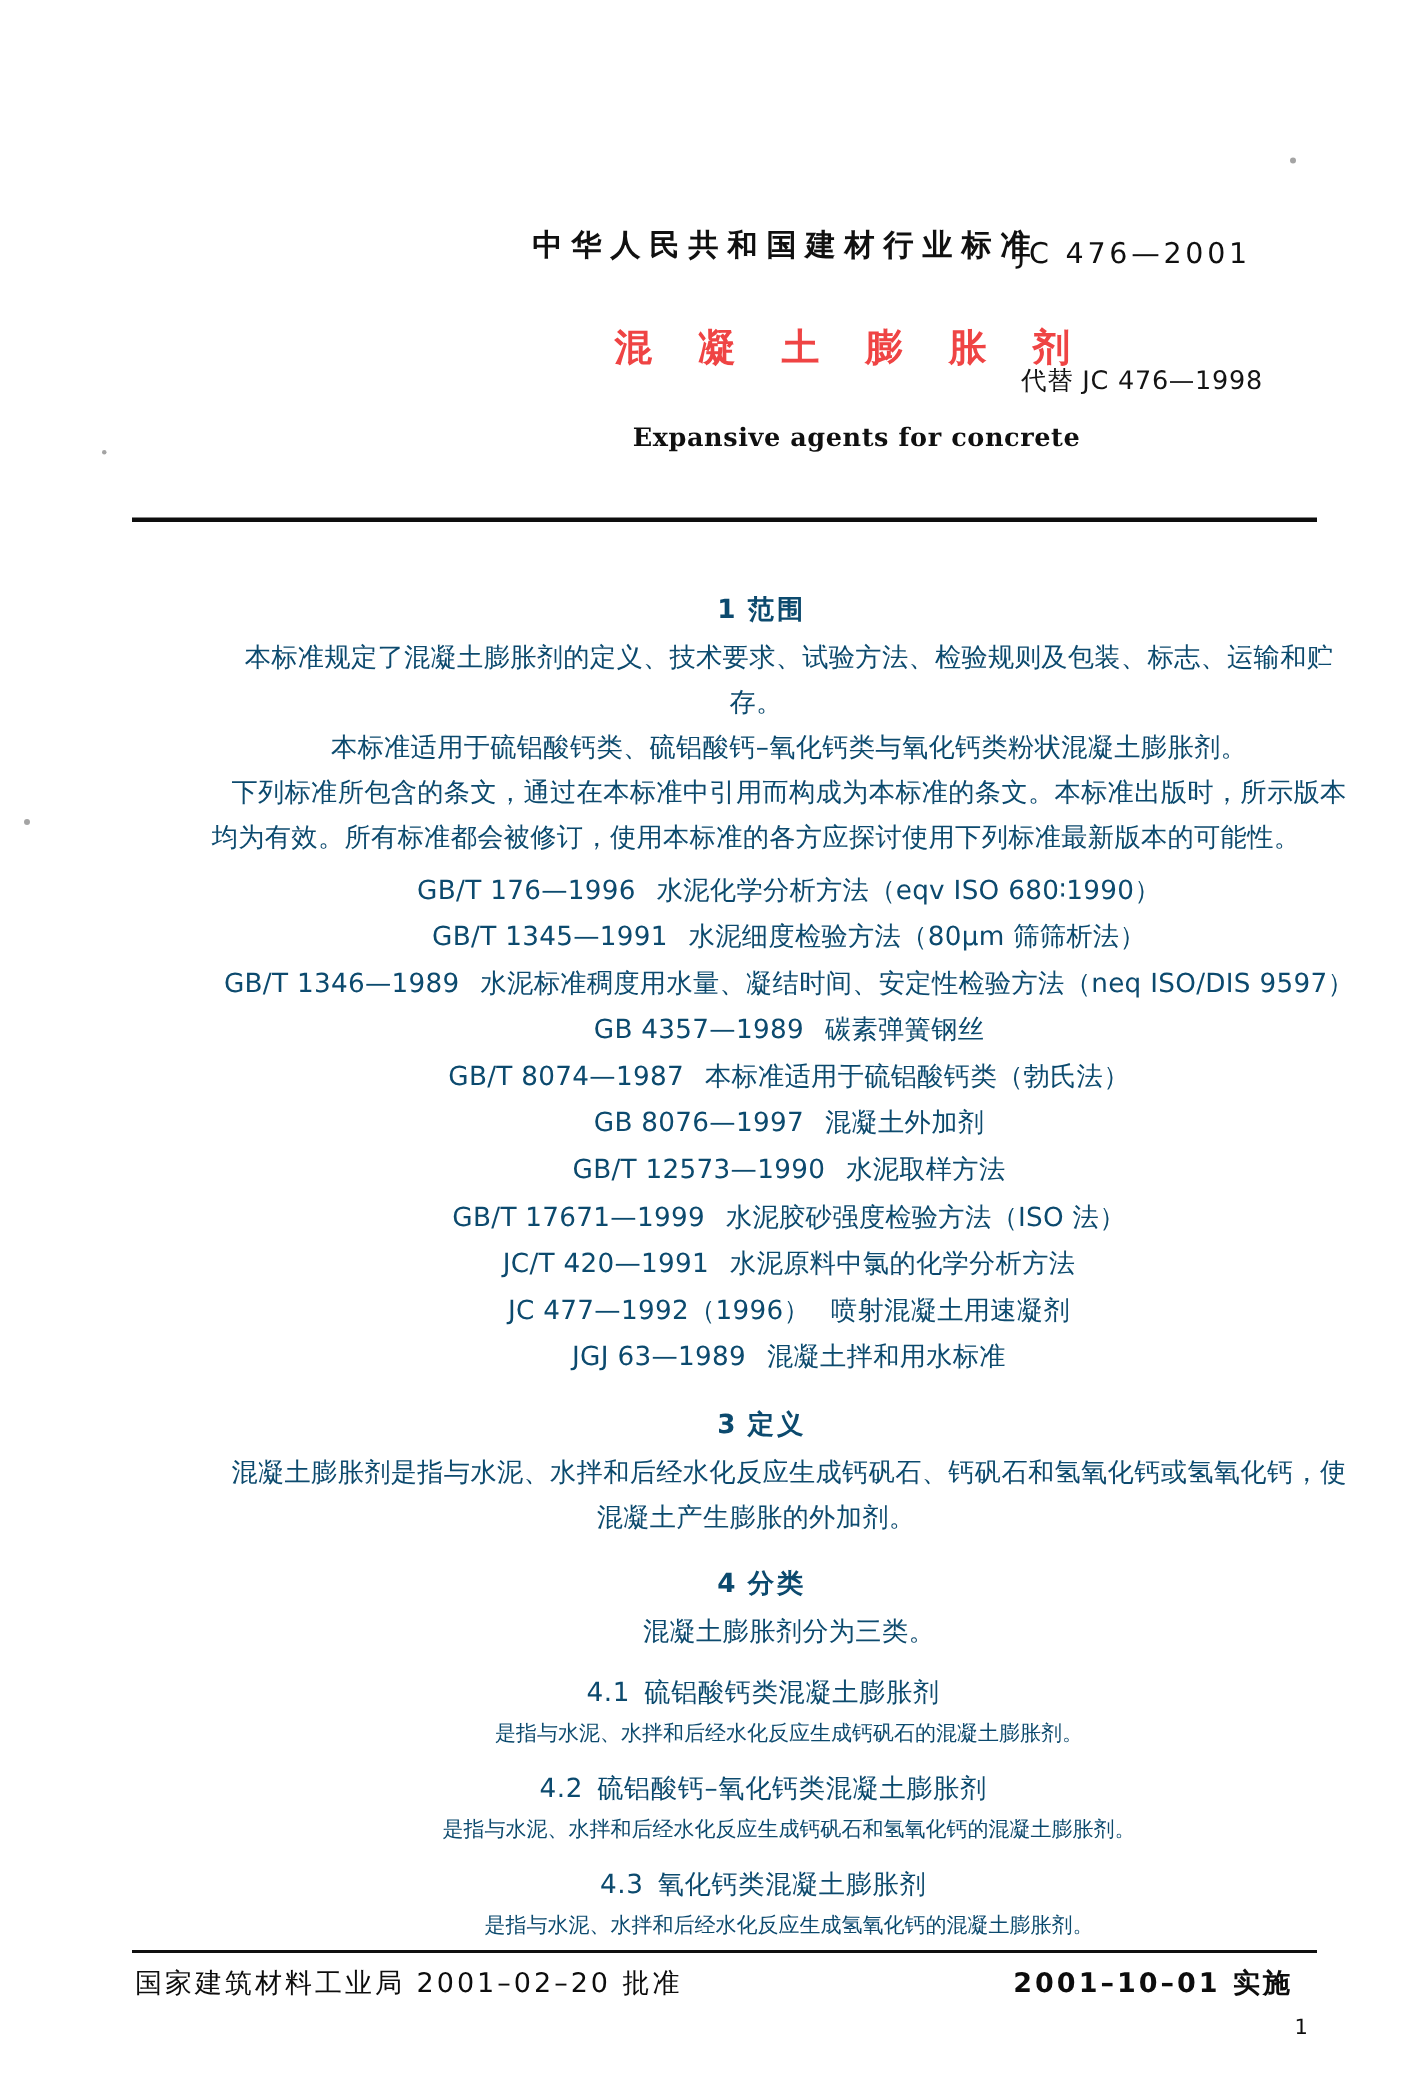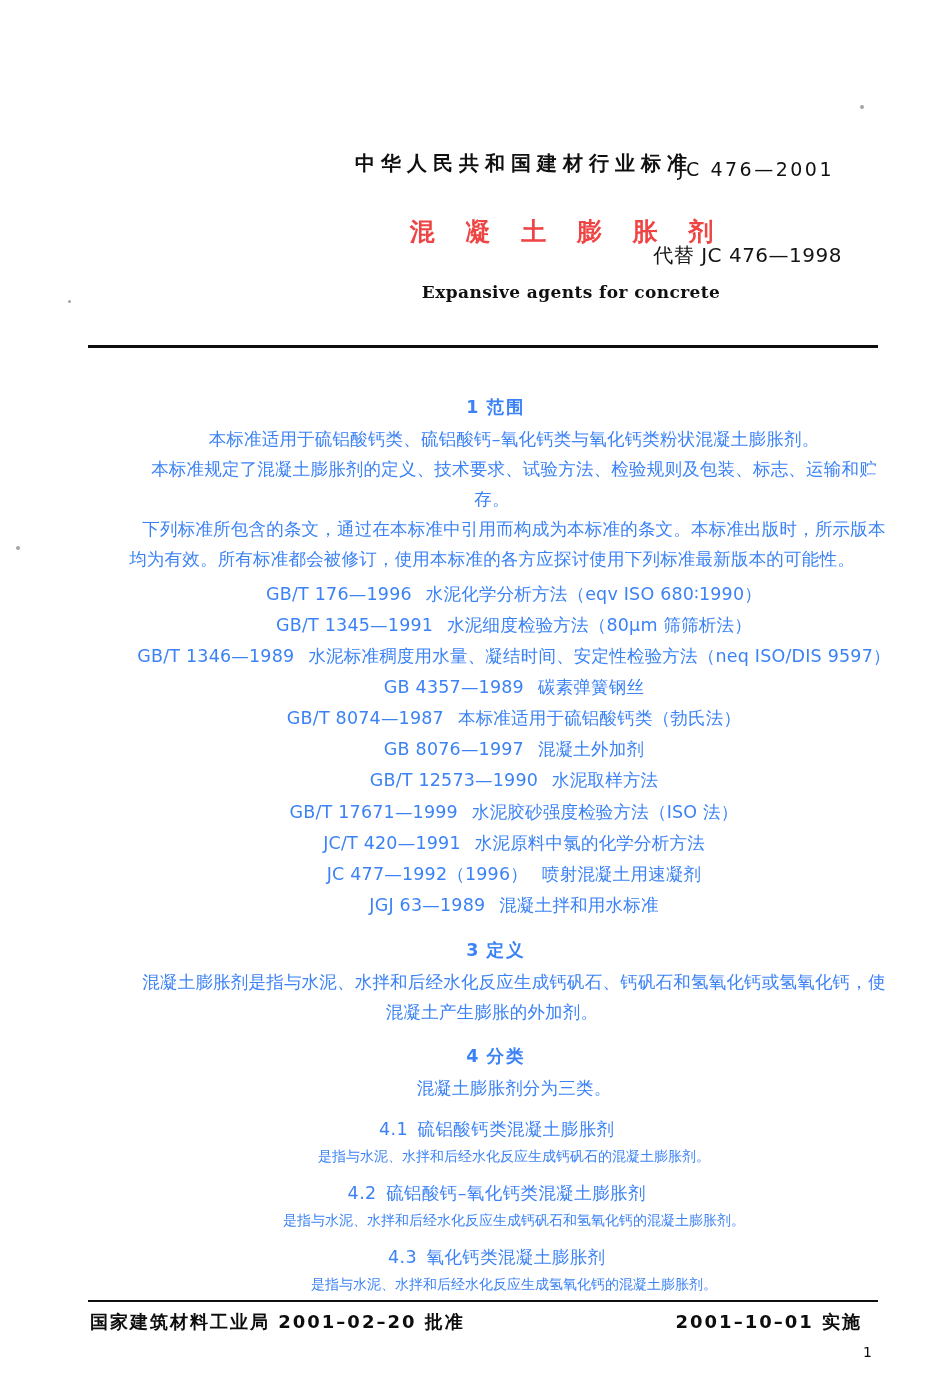--- a/index.html
+++ b/index.html
@@ -54,21 +54,21 @@
     margin-left: 168px;
     font-size: 25px;
     letter-spacing: 11px;
     font-weight: 700;
     color: #ef4444;
   }
   .replaces {
     position: absolute;
     right: 36px;
     top: 92px;
-    font-size: 20px;
+    font-size: 17px;
     letter-spacing: 0.5px;
     color: #141414;
   }
   .title-en {
     margin-top: 34px;
     margin-left: 176px;
     font-size: 17px;
     font-family: "DejaVu Serif", "Liberation Serif", serif;
     font-weight: 700;
     letter-spacing: 0.4px;
@@ -79,26 +79,26 @@
     left: 88px;
     top: 345px;
     width: 790px;
     height: 3px;
     background: #0e0e0e;
   }
 
   
   .content {
     position: absolute;
-    left: 92px;
+    left: 104px;
     top: 378px;
     width: 800px;
     font-size: 17.5px;
     line-height: 1.72;
-    color: #3b82f6;
+    color: #0c4a6e;
   }
   .sec-head {
     margin-top: 14px;
     margin-bottom: 2px;
     font-size: 17.5px;
     font-weight: 600;
     letter-spacing: 0.5px;
   }
   .sec-head .num {
     display: inline-block;
@@ -154,21 +154,21 @@
     width: 790px;
     height: 2px;
     background: #101010;
   }
   .footer-left {
     position: absolute;
     left: 90px;
     top: 1310px;
     font-size: 18px;
     letter-spacing: 2px;
-    font-weight: 700;
+    font-weight: 400;
   }
   .footer-right {
     position: absolute;
     right: 88px;
     top: 1310px;
     font-size: 18px;
     letter-spacing: 2px;
     font-weight: 600;
   }
   .page-num {
@@ -203,22 +203,22 @@
     <div class="title-en">Expansive agents for concrete</div>
   </div>
 
   <div class="rule"></div>
 
   <div class="content">
 
     <div class="sec-head">
       <span class="num">1</span><span class="cap">范围</span>
     </div>
+    <p class="para">本标准规定了混凝土膨胀剂的定义、技术要求、试验方法、检验规则及包装、标志、运输和贮存。</p>
     <p class="para">本标准适用于硫铝酸钙类、硫铝酸钙–氧化钙类与氧化钙类粉状混凝土膨胀剂。</p>
-    <p class="para">本标准规定了混凝土膨胀剂的定义、技术要求、试验方法、检验规则及包装、标志、运输和贮存。</p>
 
     <p class="para">下列标准所包含的条文，通过在本标准中引用而构成为本标准的条文。本标准出版时，所示版本均为有效。所有标准都会被修订，使用本标准的各方应探讨使用下列标准最新版本的可能性。</p>
     <ul class="ref-list">
       <li><span>GB/T 176—1996</span><span class="gap"></span><span>水泥化学分析方法（eqv ISO 680∶1990）</span></li>
       <li><span>GB/T 1345—1991</span><span class="gap"></span><span>水泥细度检验方法（80μm 筛筛析法）</span></li>
       <li><span>GB/T 1346—1989</span><span class="gap"></span><span>水泥标准稠度用水量、凝结时间、安定性检验方法（neq ISO/DIS 9597）</span></li>
       <li><span>GB 4357—1989</span><span class="gap"></span><span>碳素弹簧钢丝</span></li>
       <li><span>GB/T 8074—1987</span><span class="gap"></span><span>本标准适用于硫铝酸钙类（勃氏法）</span></li>
       <li><span>GB 8076—1997</span><span class="gap"></span><span>混凝土外加剂</span></li>
       <li><span>GB/T 12573—1990</span><span class="gap"></span><span>水泥取样方法</span></li>

